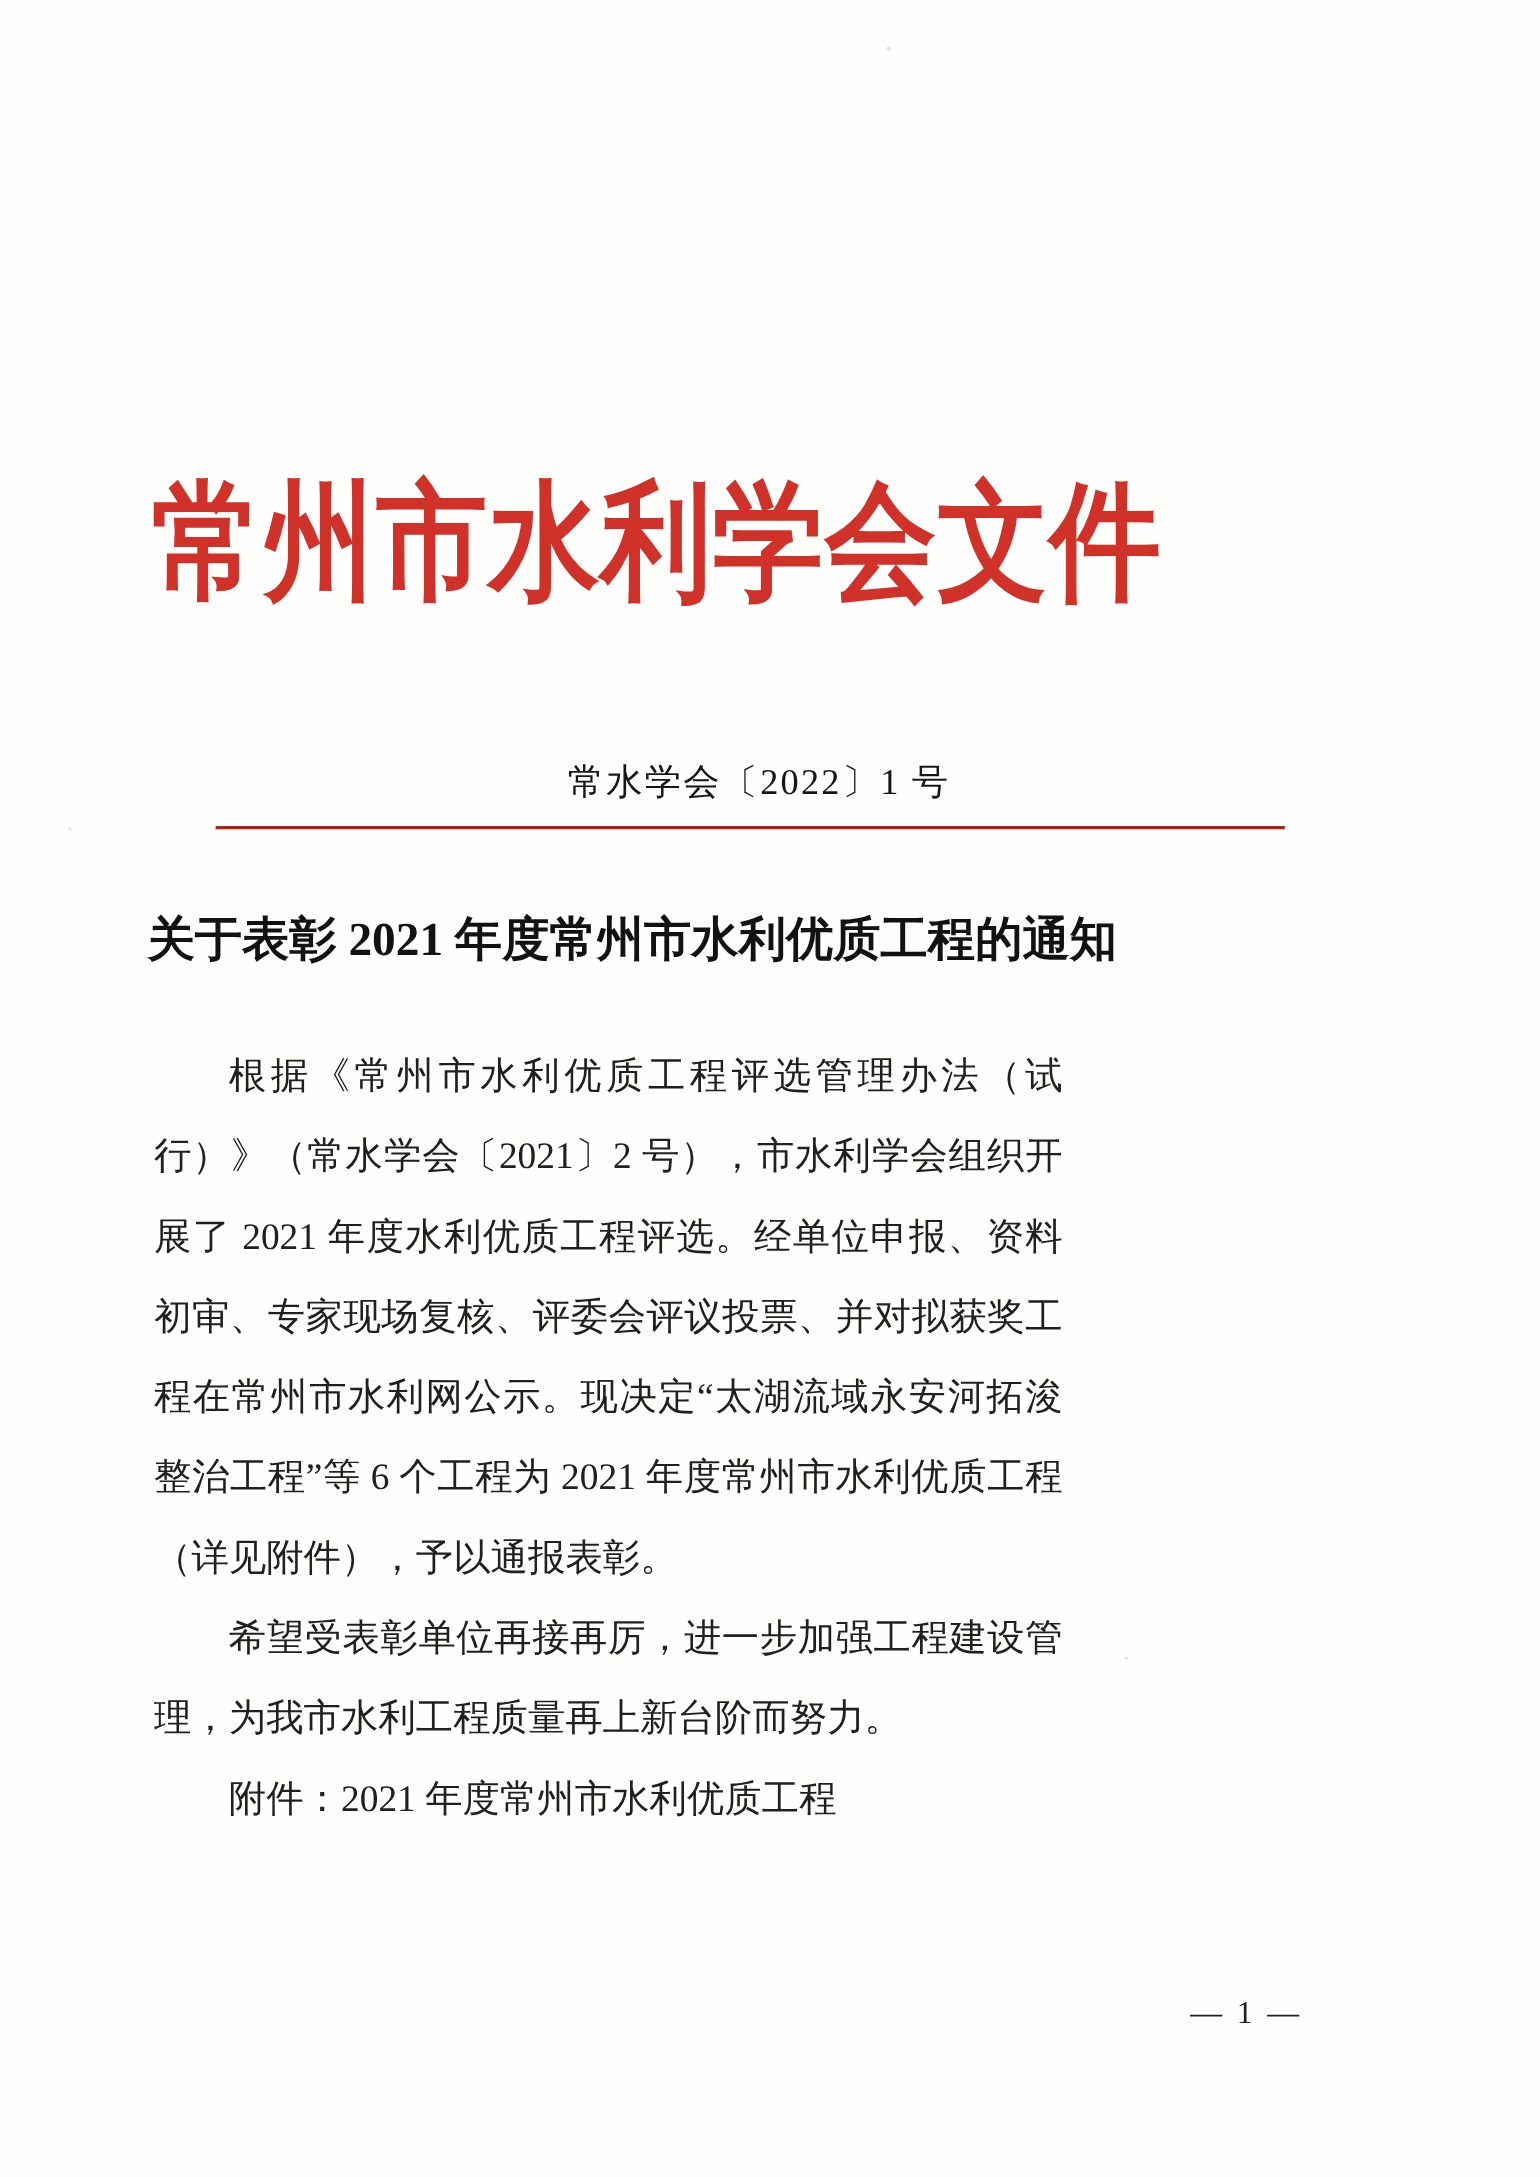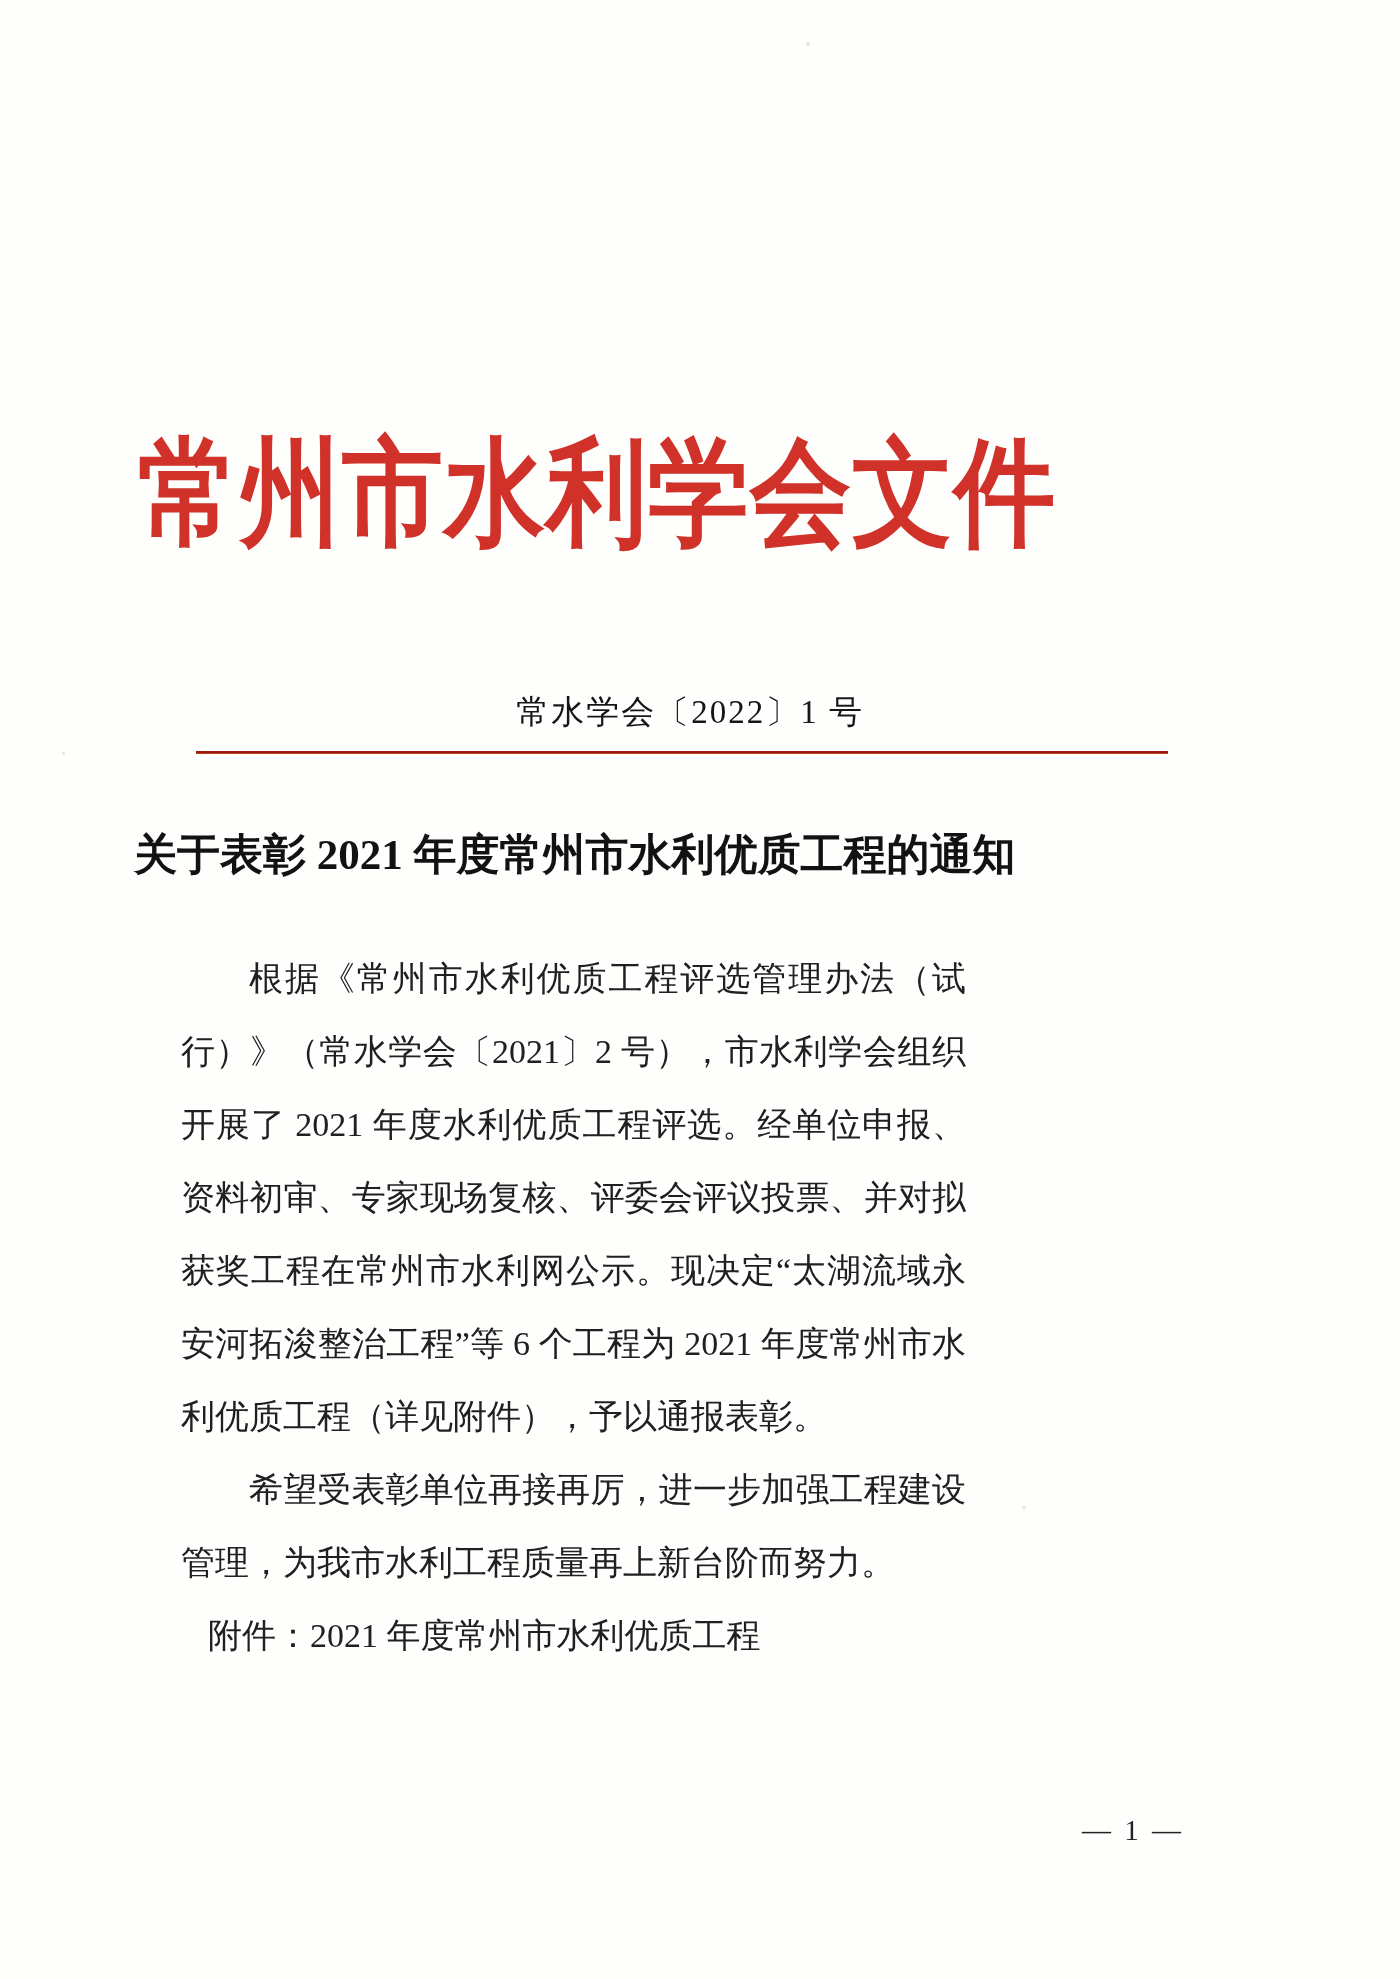--- a/index.html
+++ b/index.html
@@ -68,21 +68,21 @@
     position: absolute;
     left: 140px;
     top: 942px;
     width: 826px;
     font-size: 34px;
     line-height: 73px;
     text-align: justify;
     color: #202020;
   }
   .body-block p { margin: 0; }
-  .body-block .indent { text-indent: 2em; margin-left: 41px; }
+  .body-block .indent { text-indent: 2em; }
   .attachment-line { margin-top: 73px; text-indent: 2em; }
   
   .page-number {
     position: absolute;
     left: 1082px;
     top: 1814px;
     font-size: 29px;
     letter-spacing: 3px;
     color: #222;
     white-space: nowrap;

